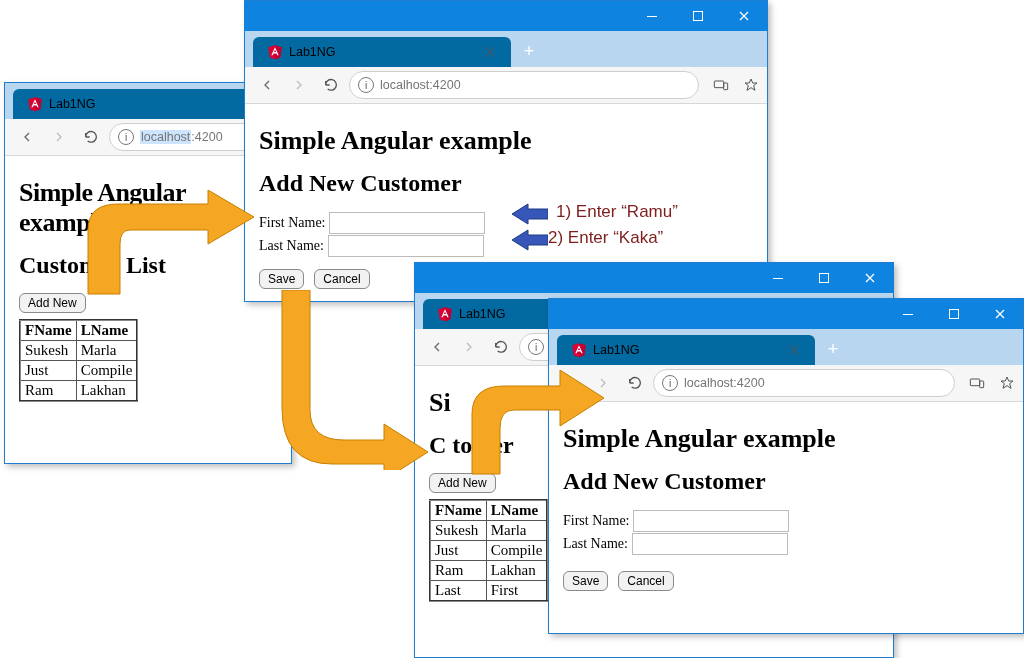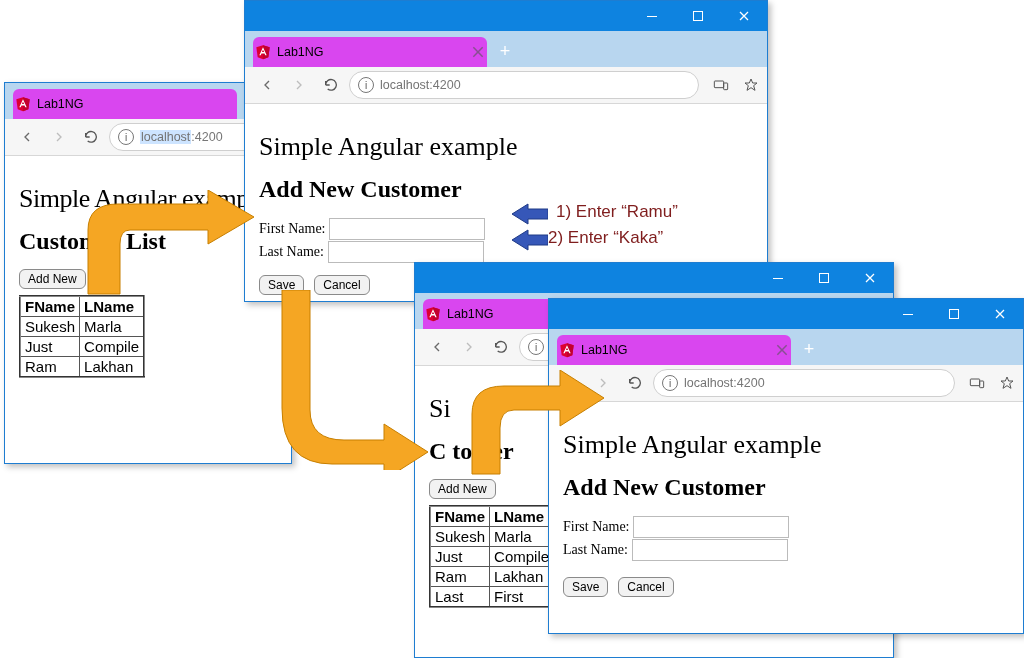--- a/index.html
+++ b/index.html
@@ -3,40 +3,40 @@
 <meta charset="utf-8">
 <style>
   html,body{margin:0;padding:0;font-family:"Segoe UI",Arial,sans-serif;background:#fff;width:1024px;height:658px;overflow:hidden;position:relative}
   .window{position:absolute;border:1px solid #1e7dd1;background:#fff;box-shadow:3px 3px 6px rgba(0,0,0,.25)}
   .titlebar{background:#0e83e0;height:30px;display:flex;align-items:stretch;color:#fff}
   .titlebar .spacer{flex:1}
   .winbtn{width:46px;display:flex;align-items:center;justify-content:center;font-size:12px;color:#fff}
   .winbtn.close{background:transparent}
   .winbtn svg{width:12px;height:12px}
   .tabstrip{background:#b8d6ef;height:36px;display:flex;align-items:flex-end;padding-left:8px;padding-top:4px;box-sizing:border-box}
-  .tab{background:#d946ef;border-radius:6px 6px 0 0;height:30px;display:flex;align-items:center;padding:0 2px;font-size:12.5px;max-width:220px;flex:1}
+  .tab{background:#0369a1;border-radius:6px 6px 0 0;height:30px;display:flex;align-items:center;padding:0 14px;font-size:12.5px;max-width:220px;flex:1}
   .tab .ang{width:16px;height:16px;margin-right:6px;flex-shrink:0}
   .tab .title{flex:1;white-space:nowrap;overflow:hidden;text-overflow:ellipsis}
   .tab .tabclose{width:14px;height:14px;margin-left:6px;opacity:.6}
   .newtab{width:28px;height:28px;display:flex;align-items:center;justify-content:center;color:#fff;font-size:18px;font-weight:300;margin-left:4px;margin-bottom:2px}
   .toolbar{height:36px;display:flex;align-items:center;border-bottom:1px solid #d7d7d7;padding:0 8px;gap:4px;background:#f6f6f6}
   .navbtn{width:28px;height:28px;display:flex;align-items:center;justify-content:center;color:#6a6a6a;border-radius:50%}
   .navbtn svg{width:16px;height:16px}
   .addr{flex:1;height:26px;border:1px solid #cfcfcf;border-radius:14px;display:flex;align-items:center;padding:0 8px;font-size:12.5px;color:#4a4a4a;background:#fff}
   .addr .info{width:14px;height:14px;border:1px solid #777;border-radius:50%;display:flex;align-items:center;justify-content:center;font-size:10px;margin-right:6px;color:#555}
   .addr .host{color:#737373}
   .addr .port{color:#777}
   .tbicon{width:16px;height:16px;margin-left:10px;color:#555}
   .page{padding:10px 14px;font-family:"Times New Roman",serif}
-  .page h1{font-size:26px;font-weight:normal;margin:18px 0 14px 0}
+  .page h1{font-size:26px;font-weight:bold;margin:12px 0 14px 0}
   .page h2{font-size:24px;font-weight:bold;margin:4px 0 14px 0}
   .page .lbl{font-size:14px}
   .page input[type=text]{border:1px solid #bbb;height:18px;width:150px;font-size:13px;vertical-align:baseline}
   .btn{font-family:Arial,sans-serif;font-size:12px;padding:2px 8px;border:1px solid #8a8a8a;background:#f2f2f2;border-radius:6px;margin-right:6px}
-  table.data{border-collapse:collapse;font-family:Liberation Sans, sans-serif;font-size:15px}
+  table.data{border-collapse:collapse;font-family:Liberation Serif, serif;font-size:15px}
   table.data th,table.data td{border:1px solid #555;padding:1px 4px}
   table.data{border:2px outset #888}
   table.data th{font-weight:bold;text-align:left}
   .annArrow{position:absolute}
   .annLabel{position:absolute;color:#7f1d1d;font-family:"Segoe UI",Arial,sans-serif;font-size:17px}
   svg{display:block}
 </style>
 </head>
 <body>
 

